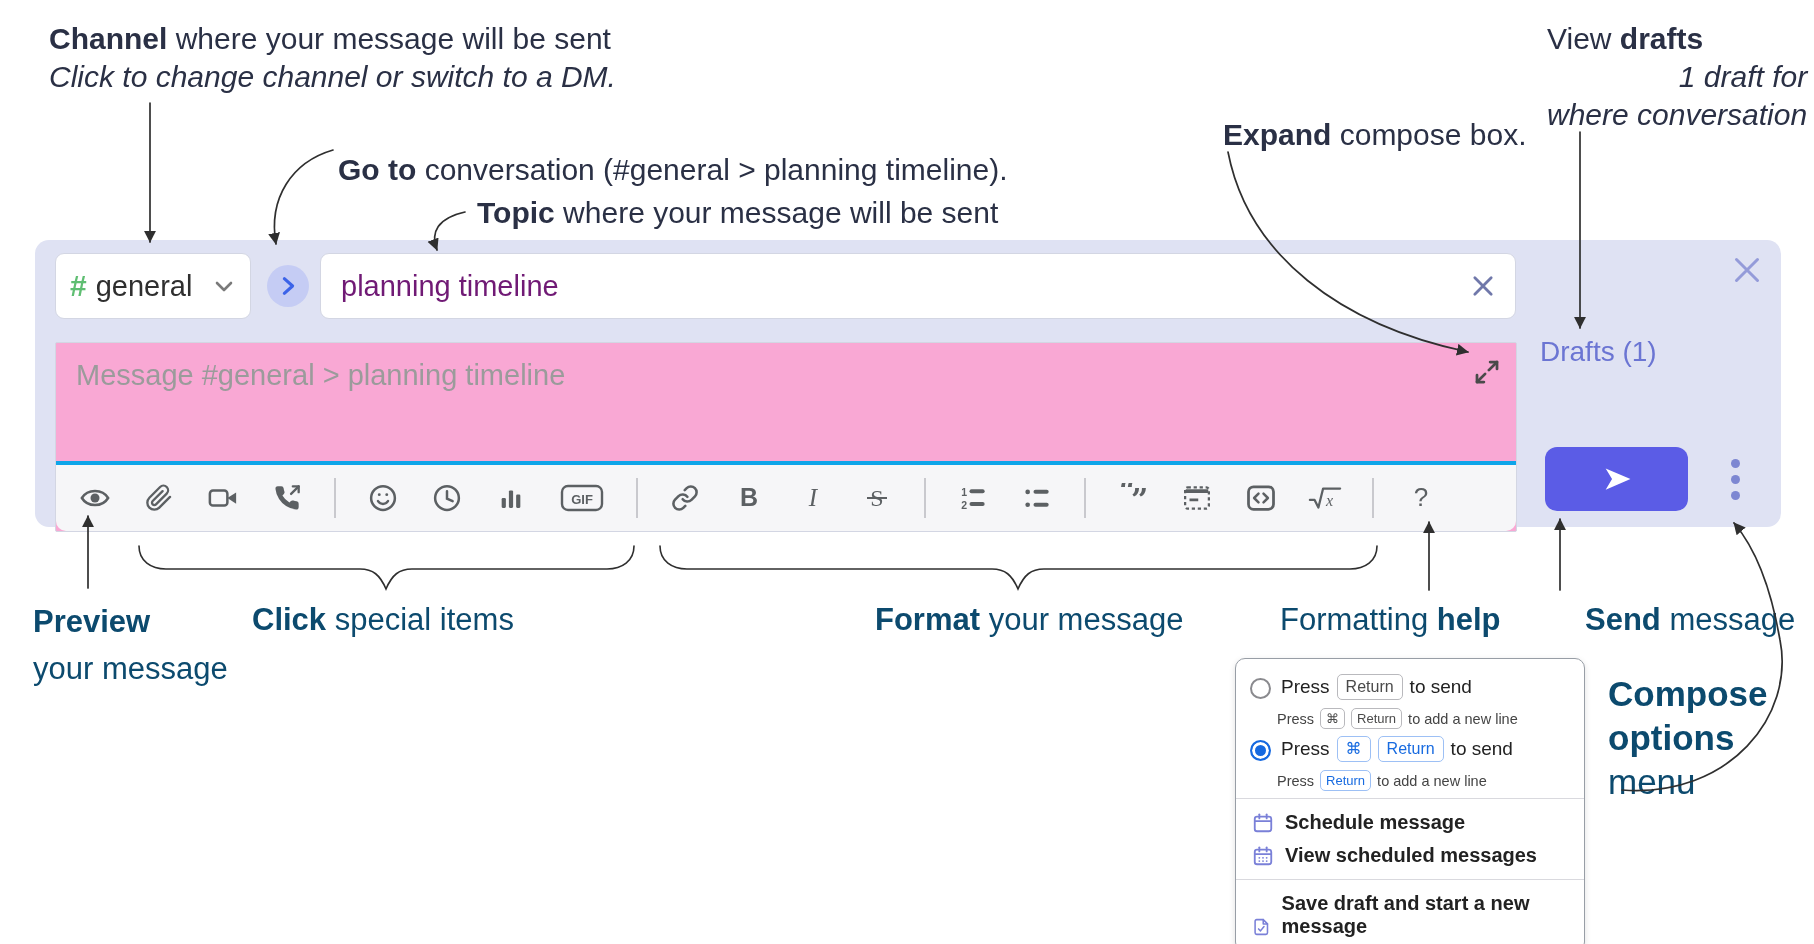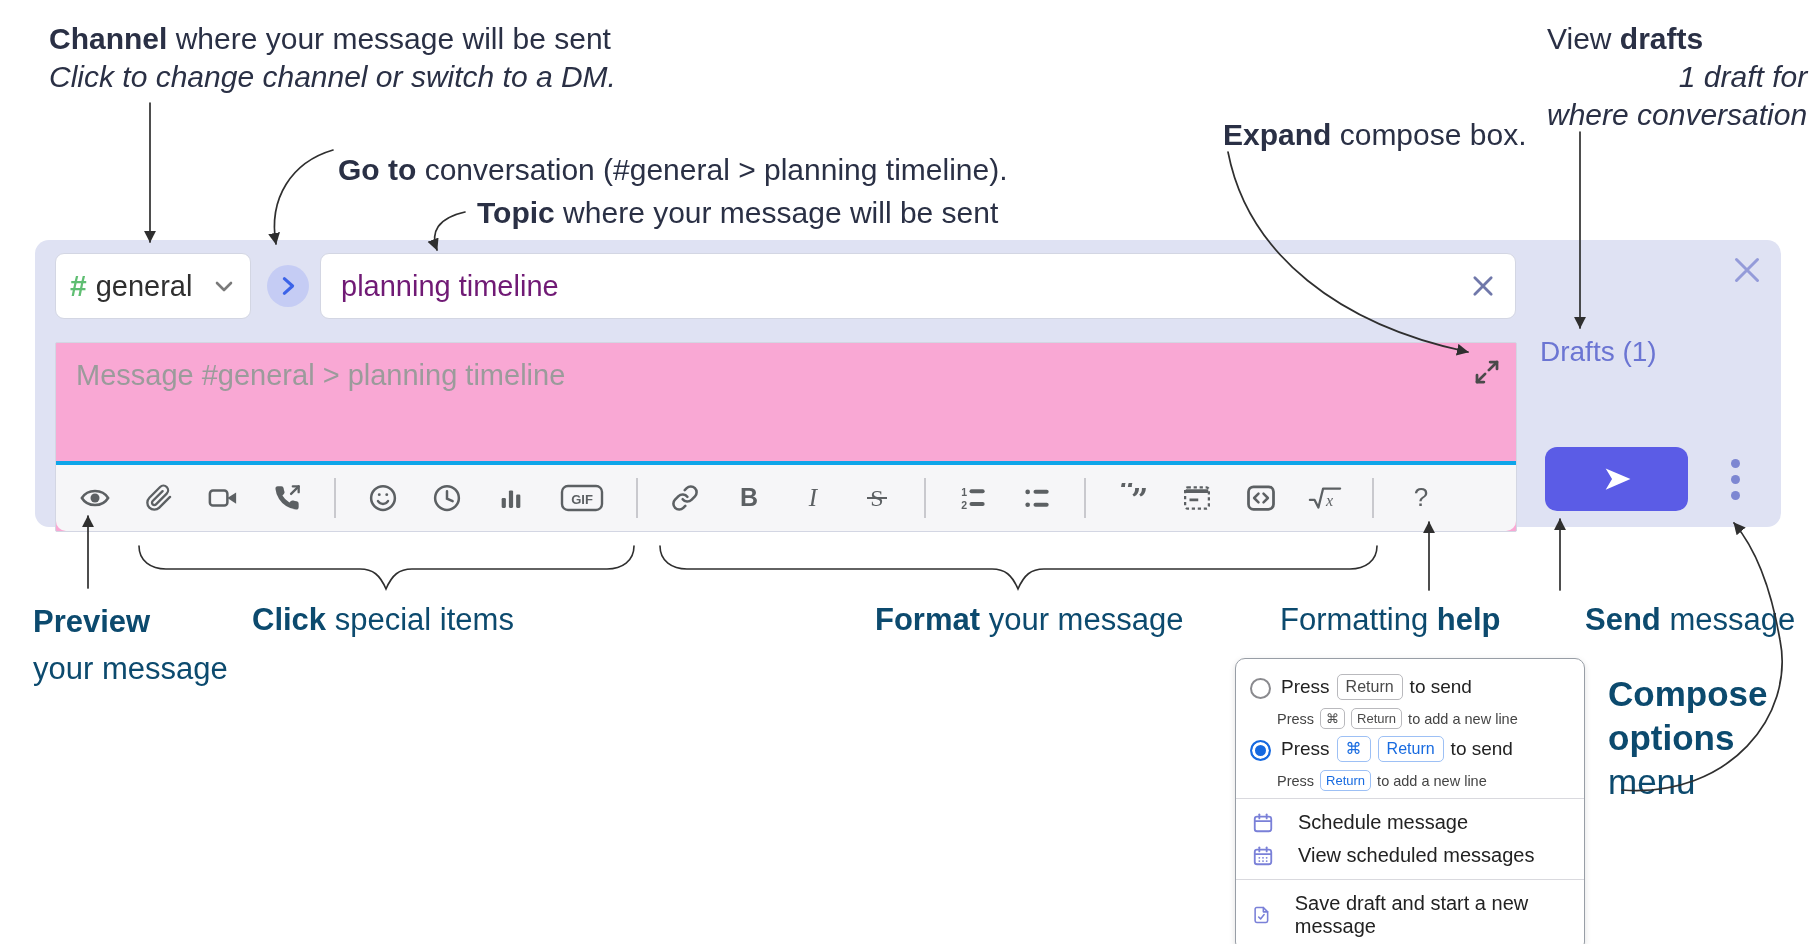--- a/index.html
+++ b/index.html
@@ -44,21 +44,21 @@
         border-radius:10px;box-shadow:0 2px 6px rgba(0,0,0,.12);padding:10px 0 8px 0;box-sizing:border-box;z-index:5;}
   .opt{padding:5px 14px 4px 14px;display:flex;align-items:flex-start;gap:10px;cursor:pointer;}
   .radio{width:17px;height:17px;border-radius:50%;border:2px solid #8a8a8e;margin-top:4px;flex:0 0 auto;background:#fff;}
   .radio.sel{border-color:#1669e0;background:#1669e0;box-shadow:inset 0 0 0 3px #fff;}
   .opt-main{font-size:19px;color:#222;display:flex;align-items:center;gap:7px;flex-wrap:wrap;}
   .opt-sub{font-size:14.5px;color:#444;margin:4px 14px 2px 41px;display:flex;align-items:center;gap:6px;}
   .kbd{border:1px solid #b9b9bd;border-radius:5px;background:#fff;color:#4a4a4a;padding:0 8px;font-size:16px;line-height:24px;}
   .kbd.small{font-size:13px;line-height:19px;padding:0 5px;}
   .kbd.blue{border-color:#9dc0f5;color:#186be0;}
   .mdiv{height:1px;background:#d9d9de;margin:7px 0;}
-  .mitem{display:flex;align-items:center;gap:24px;padding:5px 16px;font-size:20px;color:#222;cursor:pointer;}
+  .mitem{display:flex;align-items:flex-end;gap:11px;padding:5px 16px;font-size:20px;color:#222;cursor:pointer;font-weight:bold;}
   svg.ic{display:block;}
   #overlay{position:absolute;left:0;top:0;width:1814px;height:944px;pointer-events:none;z-index:50;}
 </style>
 </head>
 <body>
 
 <div id="canvas">
 
   <div class="ann" style="left:33px;top:20px;margin-left:16px;">
     <div><b>Channel</b><span> where your message will be sent</span></div>

